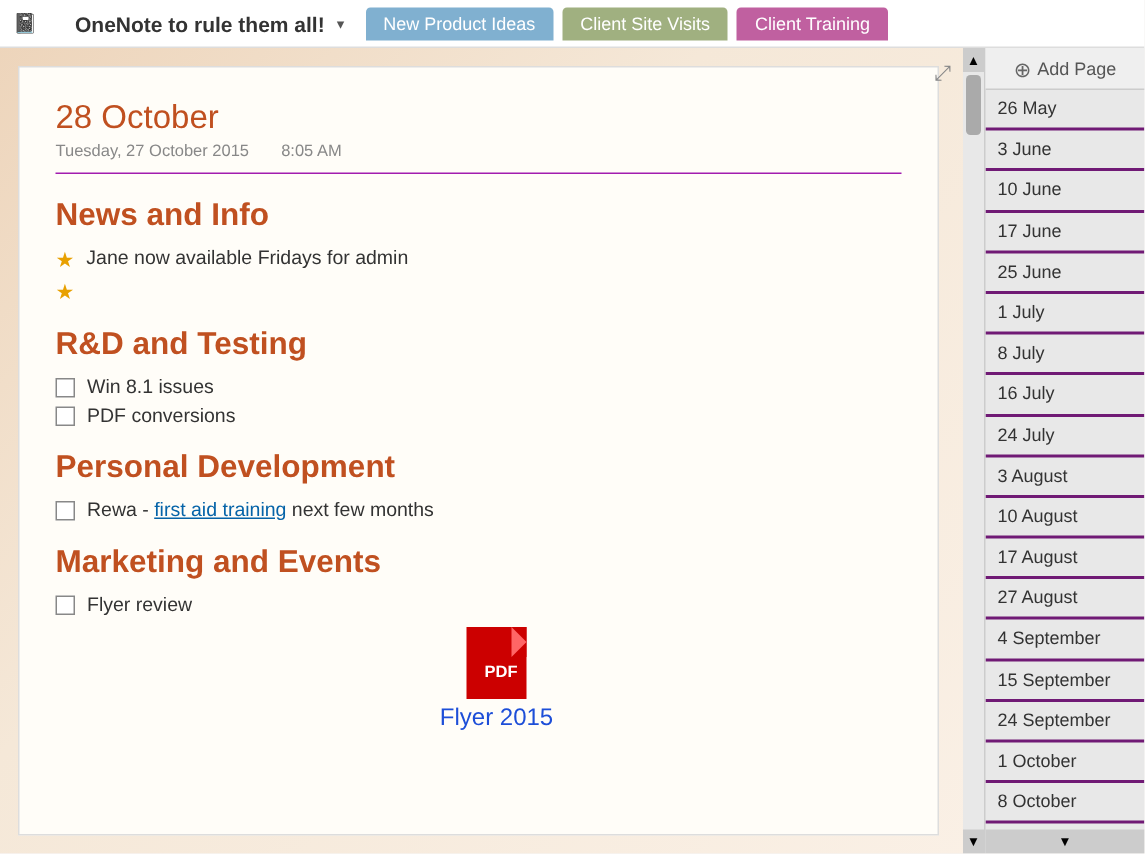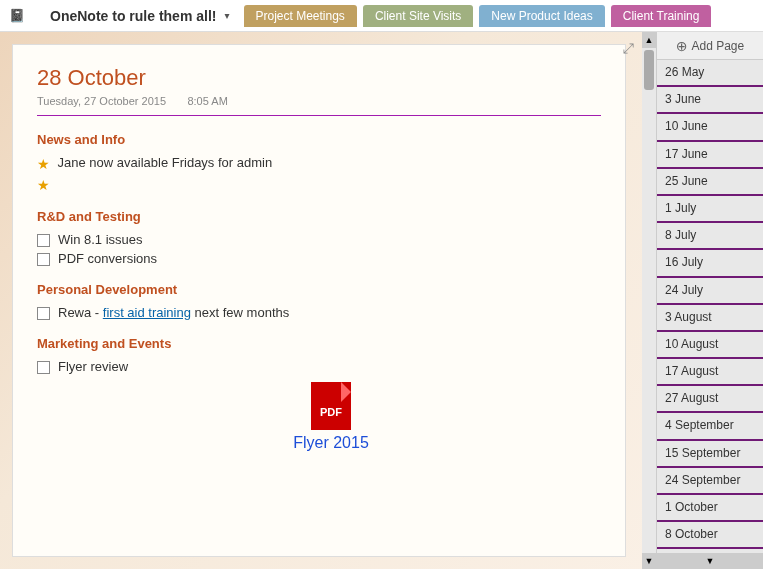--- a/index.html
+++ b/index.html
@@ -76,53 +76,52 @@
       line-height: 1.6;
     }
     #sidebar-scroll-down {
       height: 16px; background: #ccc; display: flex; align-items: center;
       justify-content: center; cursor: pointer; font-size: 9px;
     }
 
     
     .page-title { font-size: 22px; color: #c05020; font-weight: 400; margin-bottom: 4px; }
     .page-meta { font-size: 11px; color: #888; border-bottom: 1px solid #a21caf; padding-bottom: 8px; margin-bottom: 12px; }
-    .section-title { font-size: 13px; color: #c05020; font-weight: 600; margin: 16px 0 8px 0; }
+    .section-title { font-size: 21px; color: #c05020; font-weight: 600; margin: 16px 0 8px 0; }
     .bullet-item { display: flex; align-items: flex-start; gap: 8px; margin: 4px 0; font-size: 13px; }
     .star-icon { color: #e8a000; font-size: 14px; margin-top: 1px; }
     .checkbox { width: 13px; height: 13px; border: 1px solid #888; display: inline-block; flex-shrink: 0; margin-top: 2px; background: white; }
     .item-text { color: #333; }
     .item-text a { color: #0563a8; text-decoration: underline; }
 
     
     .pdf-container { display: flex; flex-direction: column; align-items: center; margin: 8px 0 8px 24px; }
     .pdf-icon {
       width: 40px; height: 48px; background: #cc0000; position: relative;
-      display: flex; align-items: center; justify-content: center;
+      display: flex; align-items: center;  padding-left: 12px;
     }
     .pdf-icon::before {
       content: ''; position: absolute; top: 0; right: 0;
       border-left: 10px solid #ff6666; border-bottom: 10px solid #cc0000;
       border-top: 10px solid #cc0000; border-right: 0;
       width: 0; height: 0;
     }
     .pdf-icon-label { font-size: 11px; color: white; font-weight: 700; margin-top: 12px; }
     .pdf-name { font-size: 16px; color: #1d4ed8; margin-top: 4px; }
   </style>
 </head>
 <body>
 
 <div id="top-bar">
   <span id="notebook-icon">📓</span>
   <span id="notebook-title">OneNote to rule them all!</span>
   <span id="dropdown-arrow">▾</span>
   <div id="tabs" style="display:flex;gap:2px;margin-left:8px;">
-    <div class="tab tab-project">Project Meetings</div>
+    <div class="tab tab-product">New Product Ideas</div>
     <div class="tab tab-client">Client Site Visits</div>
-    <div class="tab tab-product">New Product Ideas</div>
     <div class="tab tab-training">Client Training</div>
   </div>
 </div>
 
 <div id="main-layout">
 
   <div id="content-area">
     <div id="content-bg"></div>
     <div id="expand-btn">⤢</div>
     <div id="page-content">

